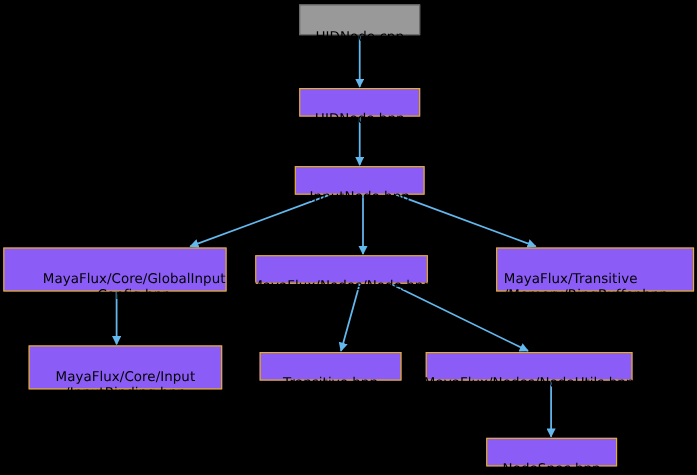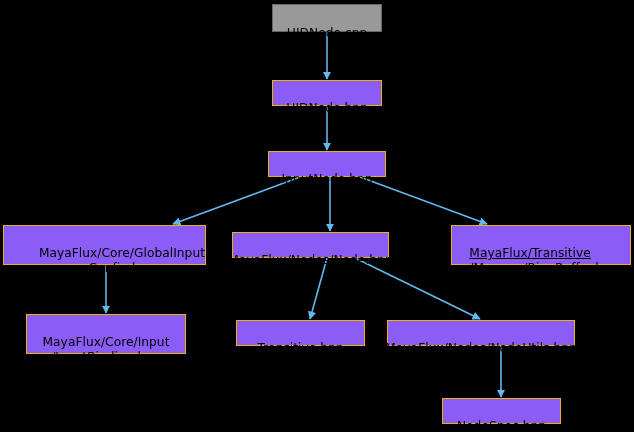--- a/index.html
+++ b/index.html
@@ -36,24 +36,23 @@
     border: 1px solid #eab308;
     white-space: pre;
     z-index: 2;
     letter-spacing: 0.05px;
   }
   .node.current {
     background: #999999;
     border: 1px solid #666666;
   }
   .node.left-align {
-    justify-content: center;
+    justify-content: flex-start;
     text-align: left;
     padding-left: 6px;
-    text-decoration: underline;
   }
   .node-label {
     display: block;
     margin-top: 31px;
   }
 </style>
 </head>
 <body>
 
 <div id="graph-canvas">
@@ -75,19 +74,19 @@
     </svg>
   <div id="node-layer">
       <div class="node current" style="left: 272px; top: 4px; width: 110px; height: 28px;"><span class="node-label">HIDNode.cpp</span></div>
       <div class="node" style="left: 272px; top: 80px; width: 110px; height: 26px;"><span class="node-label">HIDNode.hpp</span></div>
       <div class="node" style="left: 268px; top: 151px; width: 118px; height: 26px;"><span class="node-label">InputNode.hpp</span></div>
       <div class="node" style="left: 3px; top: 225px; width: 203px; height: 40px; justify-content: flex-end;"><span class="node-label">MayaFlux/Core/GlobalInput
 Config.hpp</span></div>
       <div class="node" style="left: 232px; top: 232px; width: 157px; height: 26px;"><span class="node-label">MayaFlux/Nodes/Node.hpp</span></div>
       <div class="node left-align" style="left: 451px; top: 225px; width: 180px; height: 40px;"><span class="node-label">MayaFlux/Transitive
 /Memory/RingBuffer.hpp</span></div>
-      <div class="node" style="left: 26px; top: 314px; width: 160px; height: 40px;"><span class="node-label">MayaFlux/Core/Input
+      <div class="node" style="left: 26px; top: 314px; width: 176px; height: 40px;"><span class="node-label">MayaFlux/Core/Input
 /InputBinding.hpp</span></div>
       <div class="node" style="left: 236px; top: 320px; width: 129px; height: 26px;"><span class="node-label">Transitive.hpp</span></div>
       <div class="node" style="left: 387px; top: 320px; width: 188px; height: 26px;"><span class="node-label">MayaFlux/Nodes/NodeUtils.hpp</span></div>
       <div class="node" style="left: 442px; top: 398px; width: 119px; height: 26px;"><span class="node-label">NodeSpec.hpp</span></div>
     </div>
 </div>
 
 </body></html>

